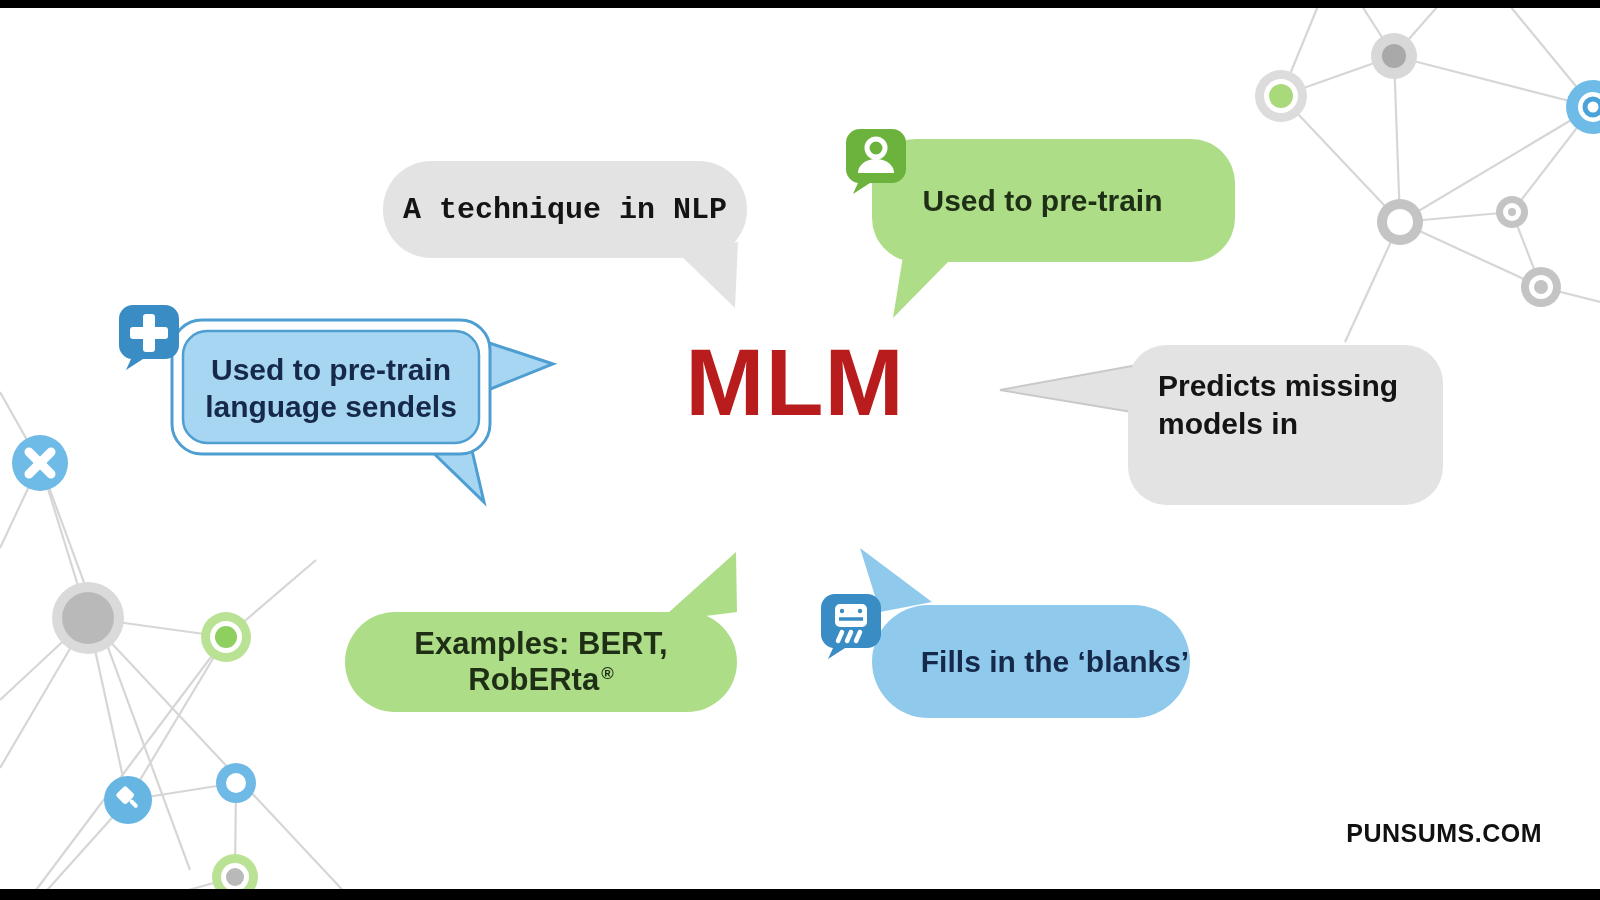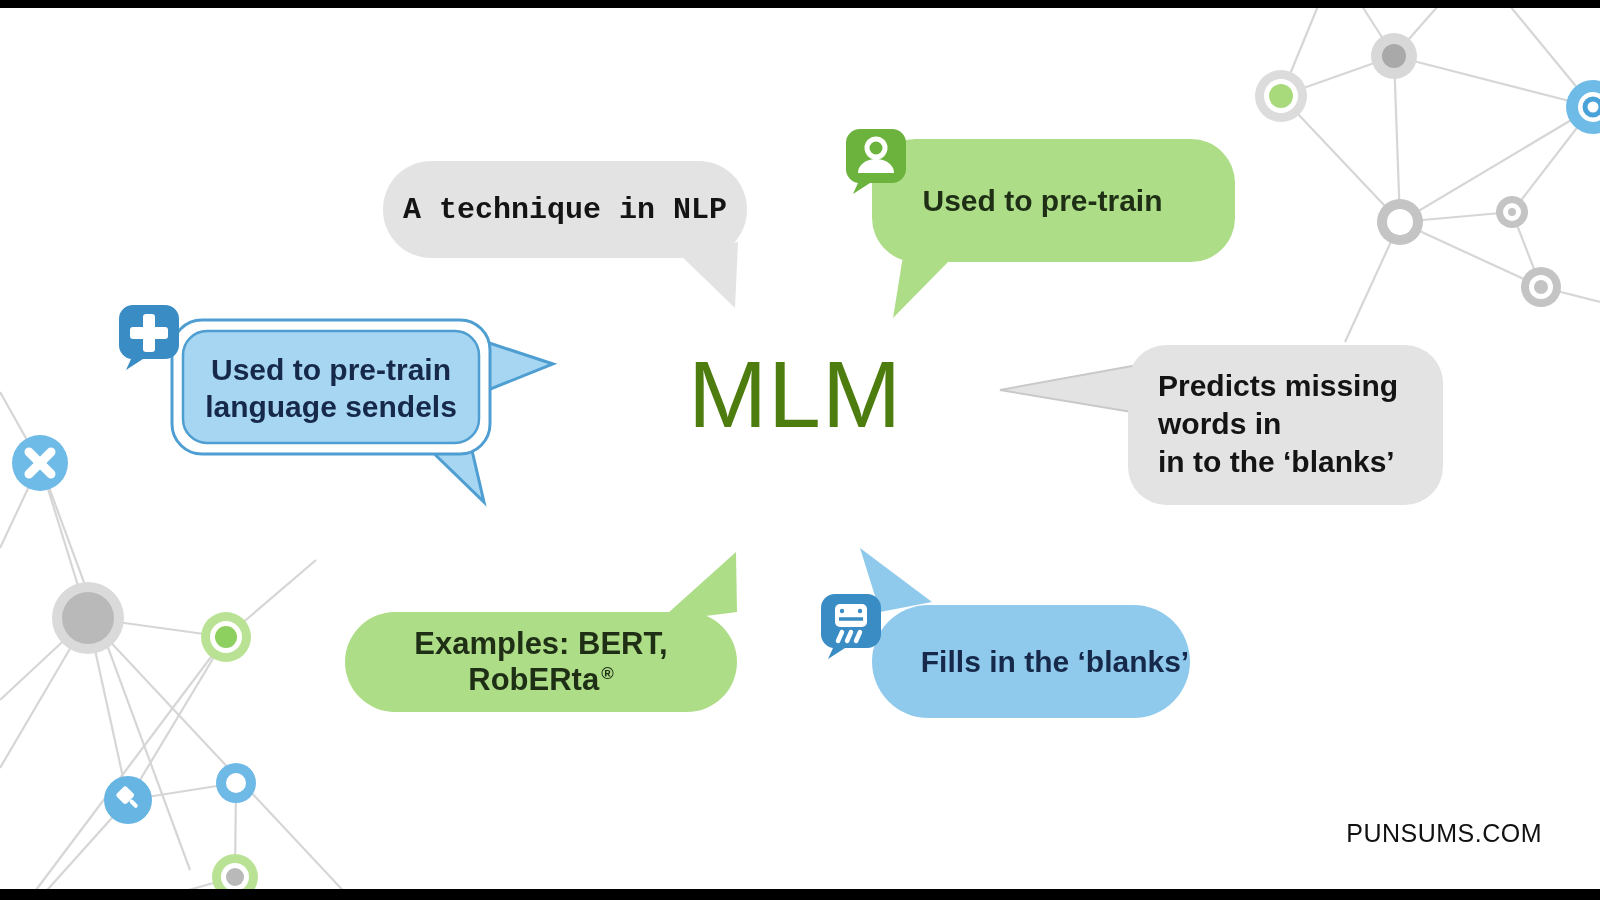--- a/index.html
+++ b/index.html
@@ -36,28 +36,28 @@
   .bubble-green-bl sup { font-size:17px; vertical-align:super; margin-left:2px; }
 
   .bubble-blue-br { left:872px; top:605px; width:318px; height:113px; border-radius:57px;
                     background:#8fcaec; color:#16294a; font-size:30px; padding-left:48px; }
 
   .badge { position:absolute; z-index:20; }
   .badge-green { left:843px; top:127px; }
   .badge-plus { left:116px; top:303px; }
   .badge-card { left:818px; top:592px; }
 
-  .center-title { position:absolute; left:595px; top:344px; width:400px; text-align:center;
-                  z-index:10; color:#4d7c0f; font-weight:normal; font-size:95px; line-height:100px;
+  .center-title { position:absolute; left:595px; top:332px; width:400px; text-align:center;
+                  z-index:10; color:#b91c1c; font-weight:bold; font-size:95px; line-height:100px;
                   letter-spacing:1px; }
   .center-subtitle { position:absolute; left:520px; top:443px; width:552px; text-align:center;
                      z-index:10; color:#0d0d0d; font-weight:bold; font-size:42px; line-height:48px; }
 
   .watermark { position:absolute; right:58px; top:819px; z-index:12; color:#111;
-               font-weight:normal; font-size:25px; letter-spacing:0.5px; }
+               font-weight:bold; font-size:25px; letter-spacing:0.5px; }
 </style>
 </head>
 <body>
 
 <div class="stage">
 
   <svg class="decor" viewBox="0 0 1600 900">
 
     <g stroke="#d6d6d6" stroke-width="2.2" fill="none">
       <line x1="1318" y1="6" x2="1281" y2="96"></line>
@@ -182,22 +182,21 @@
     <span>Used to pre-train</span>
   </div>
 
   <div class="bubble bubble-blue-left">
     <span>Used to pre-train</span>
     <span>language sendels</span>
   </div>
 
   <div class="bubble bubble-gray-right">
     <span>Predicts missing</span>
-    <span>words in</span>
-    <span>in to the ‘blanks’</span>
+    <span>models in</span>
   </div>
 
   <div class="bubble bubble-green-bl">
     <span><span>Examples: BERT, RobERta</span><sup>®</sup></span>
   </div>
 
   <div class="bubble bubble-blue-br">
     <span>Fills in the ‘blanks’</span>
   </div>
 

